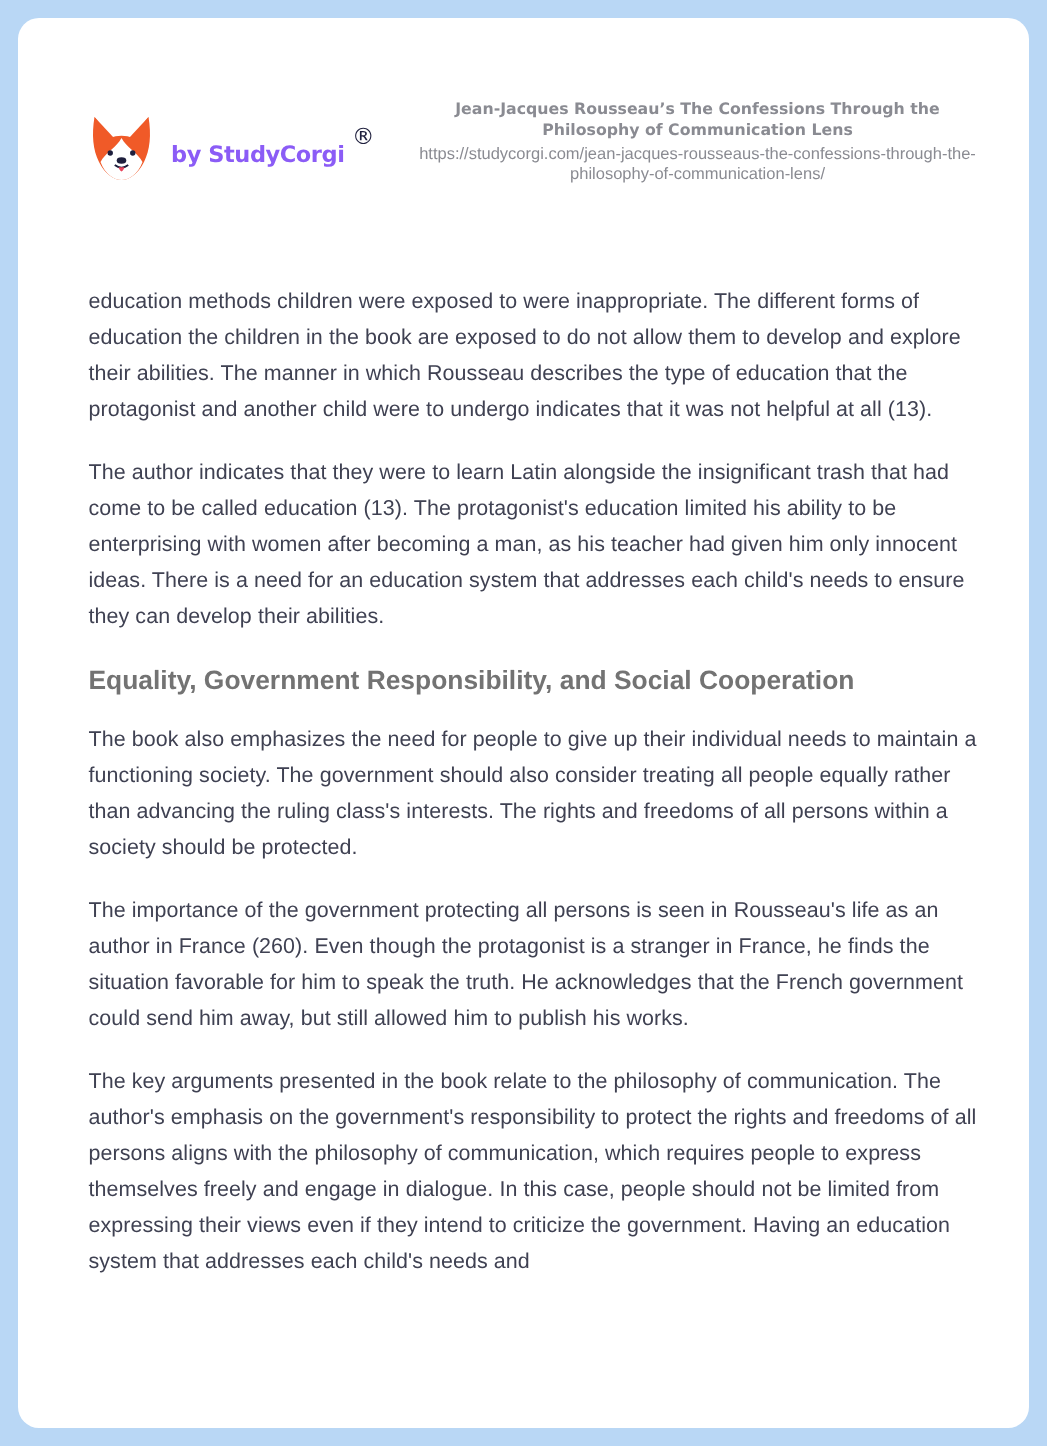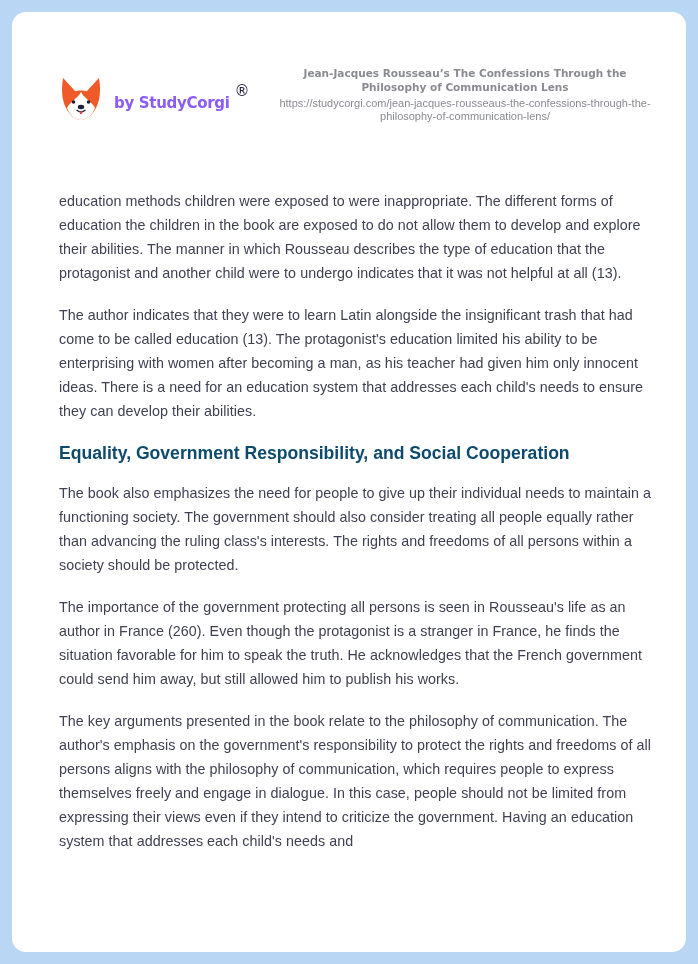--- a/index.html
+++ b/index.html
@@ -76,21 +76,21 @@
     line-height: 24px;
     color: #3f4152;
     letter-spacing: 0.05px;
   }
   .content h2 {
     margin: 0 0 16px 0;
     font-family: "Liberation Sans", sans-serif;
     font-weight: bold;
     font-size: 17.6px;
     line-height: 24px;
-    color: #0c4a6e;
+    color: #737373;
   }
 </style>
 </head>
 <body>
 
 <div class="card">
   <div class="header">
     <div class="logo">
       <svg class="logo-mark" viewBox="0 0 42 46">
 

